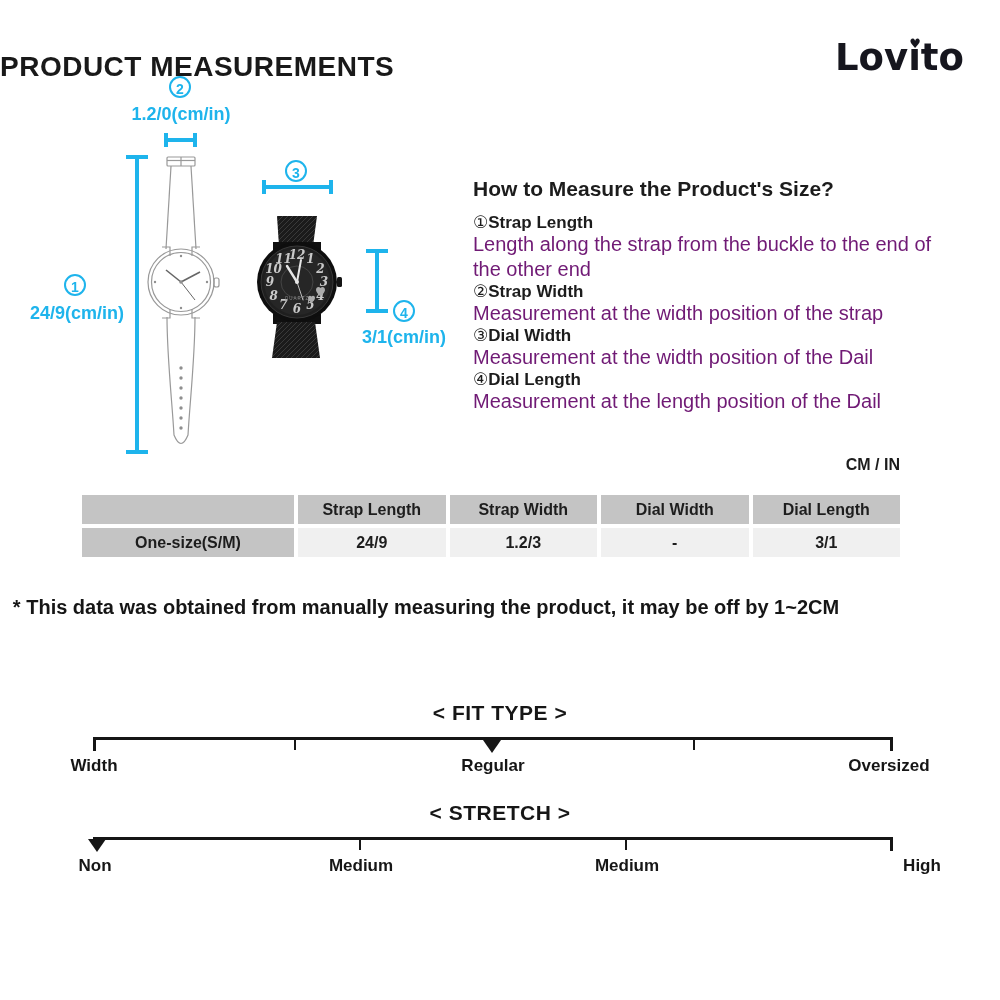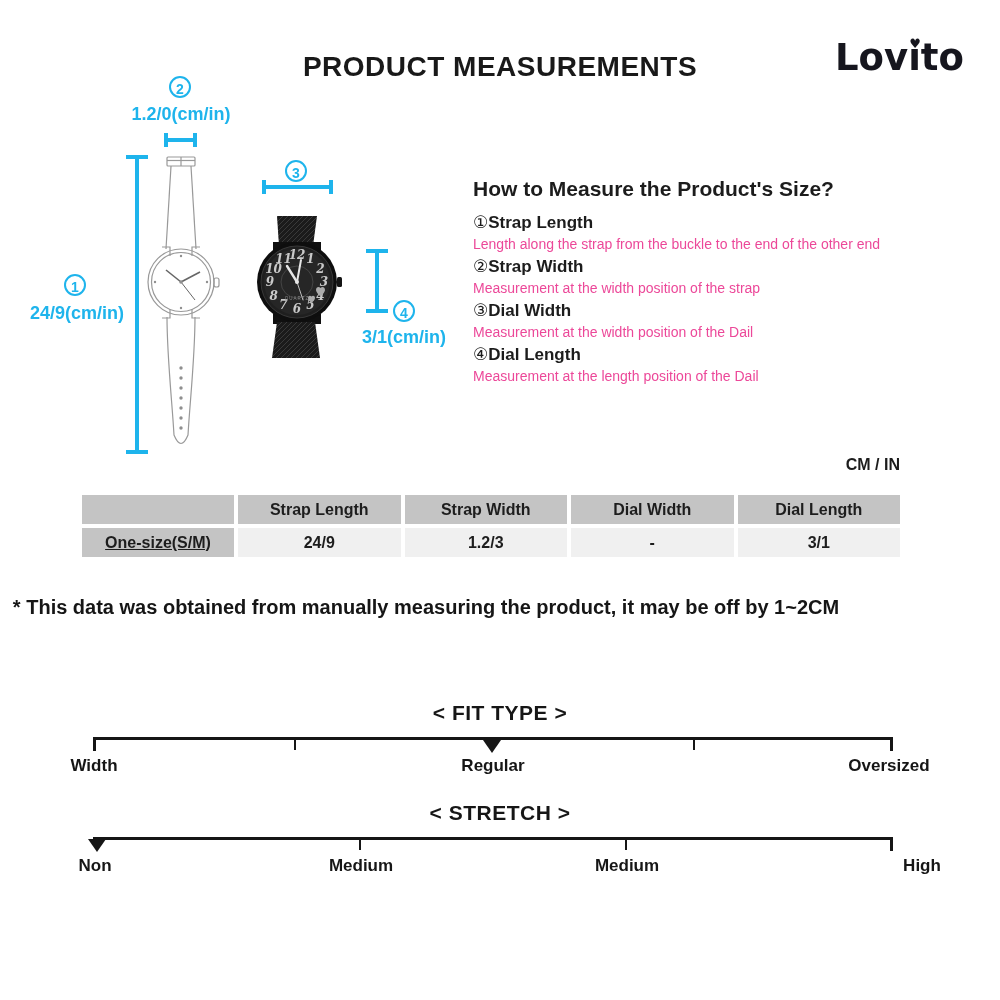--- a/index.html
+++ b/index.html
@@ -2,43 +2,43 @@
 <html><head>
 <meta charset="utf-8">
 <style>
   html,body{margin:0;padding:0;background:#fff;}
   #canvas{
     position:relative;width:1000px;height:1000px;background:#fff;overflow:hidden;
     font-family:"Liberation Sans",sans-serif;color:#1a1a1a;
   }
   .abs{position:absolute;}
   
-  .page-title{left:0;top:51px;width:1000px;text-align:center;font-size:28px;font-weight:bold;letter-spacing:.5px;color:#191919;}
+  .page-title{left:0;top:51px;width:1000px;font-size:28px;font-weight:bold;letter-spacing:.5px;color:#191919;}
   .brand{left:835px;top:36px;font-size:37px;font-weight:bold;color:#16161e;font-family:"DejaVu Sans",sans-serif;letter-spacing:0px;}
   .brand .logo-i{position:relative;}
   .brand .logo-heart{position:absolute;left:1px;top:1px;font-size:13px;color:#16161e;line-height:1;}
   
   .cy{background:#1eb4ec;}
   .circle-num{
     width:22px;height:22px;border:2px solid #1eb4ec;border-radius:50%;
     color:#1eb4ec;font-size:14px;font-weight:bold;line-height:22px;text-align:center;box-sizing:border-box;
   }
   .cyan-label{color:#1eb4ec;font-size:18px;font-weight:bold;white-space:nowrap;transform:translateX(-50%);}
   
   .howto{left:473px;top:137px;width:468px;margin-top:40px;}
   .howto h2{margin:0 0 12px 0;font-size:21px;font-weight:bold;color:#1c1c1c;}
   .howto .item-label{font-size:17px;font-weight:bold;color:#1c1c1c;line-height:19px;}
   .howto .item-label .cnum{font-family:"DejaVu Sans",sans-serif;font-weight:normal;font-size:17px;}
-  .howto .item-desc{font-size:14px;color:#ec4899;line-height:25px;}
+  .howto .item-desc{font-size:20px;color:#701a75;line-height:25px;}
   
   .unit-label{right:100px;top:456px;font-size:16px;font-weight:bold;color:#1c1c1c;}
   .size-table{left:82px;top:495px;width:818px;display:flex;flex-direction:column;gap:4px;}
   .trow{display:flex;gap:4px;}
   .tcell{height:29px;line-height:29px;text-align:center;font-size:16px;font-weight:600;color:#1d1d1d;}
-  .tcell.c0{width:152px;text-decoration:underline;}
+  .tcell.c0{width:212px;}
   .tcell.cv{width:154px;flex:1;}
   .tcell.hdr{background:#c4c4c4;}
   .tcell.val{background:#f0f0f0;}
   .disclaimer{left:0;top:596px;width:828px;text-align:center;font-size:20px;font-weight:bold;color:#161616;margin-left:12px;}
   
   .scale-title{left:0;width:1000px;text-align:center;font-size:21px;font-weight:bold;color:#161616;letter-spacing:.5px;}
   .scale-line{left:93px;width:800px;height:3px;background:#161616;}
   .tick{width:2px;height:13px;background:#161616;}
   .tick-end{width:3px;height:14px;background:#161616;}
   .tri{width:0;height:0;border-left:9px solid transparent;border-right:9px solid transparent;border-top:13px solid #161616;}

